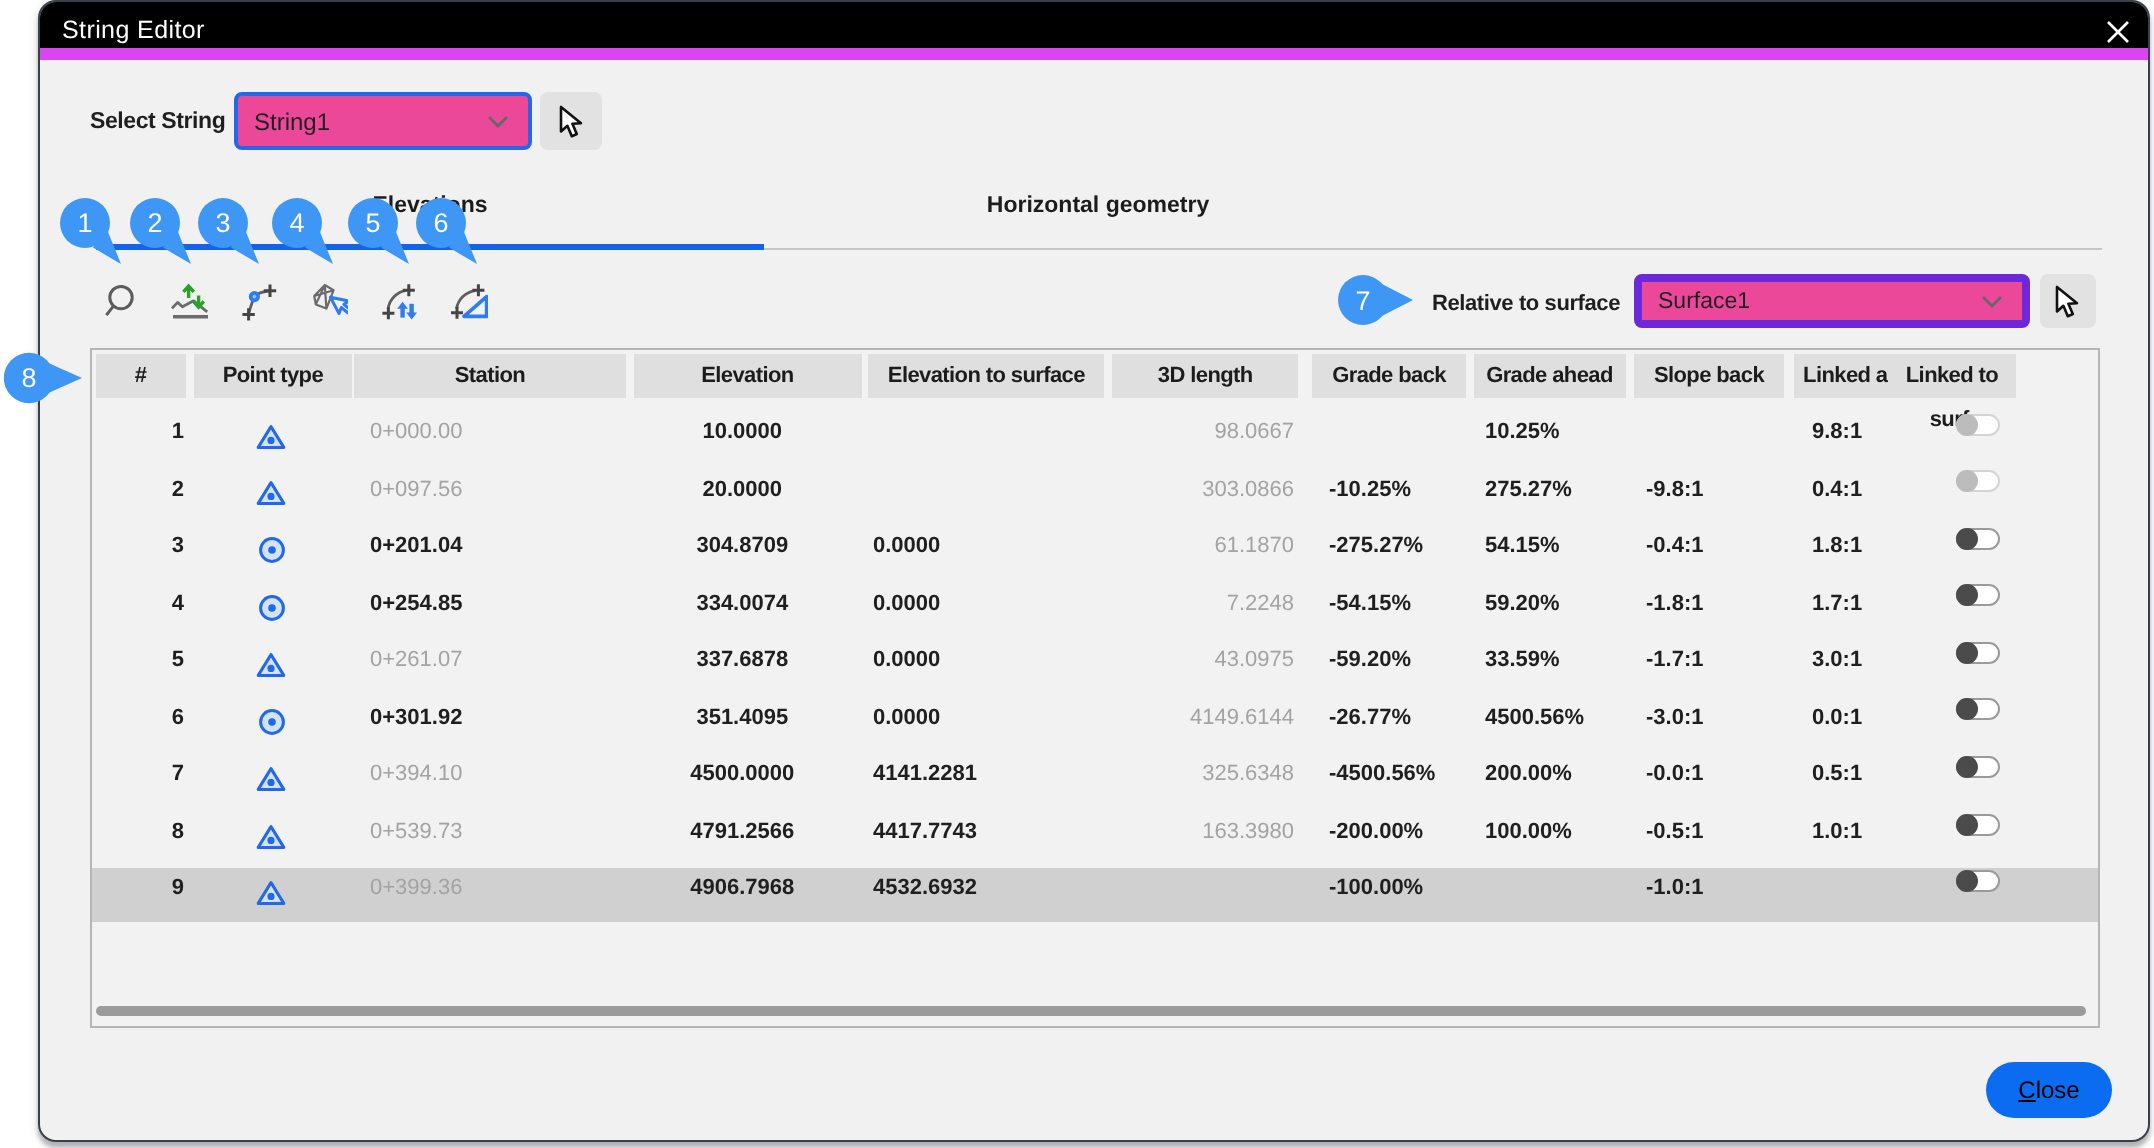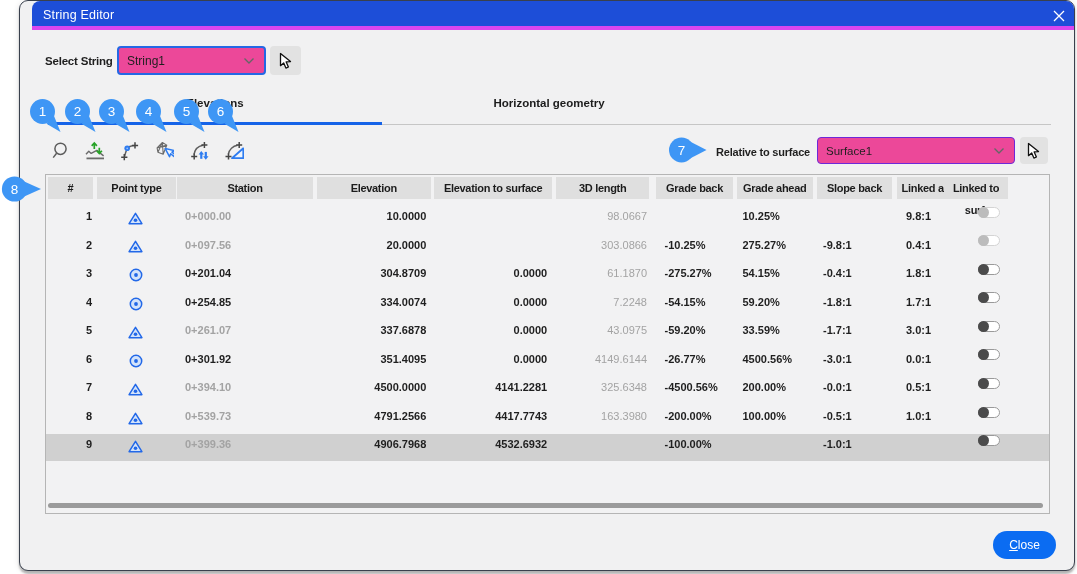--- a/index.html
+++ b/index.html
@@ -1,38 +1,38 @@
 <!DOCTYPE html>
 <html><head><meta charset="utf-8"><style>
 html,body{margin:0;padding:0;width:1077px;height:574px;background:#fff;font-family:"Liberation Sans",sans-serif;overflow:hidden}
 *{box-sizing:border-box}
 #dlg{position:absolute;left:19px;top:0;width:1056px;height:571px;background:#f1f1f2;border:1px solid #39404d;border-radius:9px;box-shadow:0 3px 2px rgba(0,0,0,.25),0 1px 6px rgba(0,0,0,.12)}
-#tbar{position:absolute;left:12px;top:0;right:0;height:29px;background:#1d4ed8;border-radius:8px 8px 0 0;border-bottom:4px solid #d946ef}
+#tbar{position:absolute;left:0;top:0;right:0;height:29px;background:#000000;border-radius:8px 8px 0 0;border-bottom:6px solid #d946ef}
 #tbar .t{position:absolute;left:11px;top:7px;color:#fff;font-size:12.5px;letter-spacing:.2px}
 #xbtn{position:absolute;right:3px;top:3px;width:24px;height:24px}
 .lbl{position:absolute;font-weight:bold;font-size:11.5px;color:#1f1f1f;letter-spacing:-0.2px}
 .combo{position:absolute;background:#ec4899;border-radius:4px;font-weight:normal;font-size:12px;color:#1f1f1f}
 .combo .tx{position:absolute;left:8px;top:50%;transform:translateY(-50%)}
 .combo svg{position:absolute;right:9px;top:50%;transform:translateY(-50%)}
 .curbtn{position:absolute;background:#e2e2e2;border-radius:4px}
 .curbtn svg{position:absolute;left:50%;top:50%;transform:translate(-50%,-50%)}
 .tab{position:absolute;top:96px;height:21px;font-weight:bold;font-size:11.5px;color:#1c1c1c;text-align:center}
 #tabline{position:absolute;left:28px;top:123px;width:1003px;height:1px;background:#c6c6c6}
 #tabact{position:absolute;left:28px;top:121px;width:334px;height:3px;background:#1563e8}
 .ball{position:absolute}
 .ico{position:absolute;top:140px;width:20px;height:20px}
 #tblc{position:absolute;left:25px;top:173.4px;width:1005px;height:340px;border:1px solid #b5b5b5;background:#f2f2f3;overflow:hidden}
 .hc{position:absolute;top:2px;height:22px;background:#dfdfdf;font-weight:bold;font-size:11px;color:#1c1c1c;text-align:center;line-height:22px;letter-spacing:-0.3px}
 .col{position:absolute;top:26.6px;font-size:11px;font-weight:bold;color:#1f1f1f}
 .col div{height:28.57px;line-height:28.57px;white-space:nowrap}
-.gray{color:#a3a3a3;font-weight:bold}
+.gray{color:#a3a3a3;font-weight:normal}
 #selband{position:absolute;left:0;top:258.6px;width:1003px;height:27.4px;background:#d0d0d0;z-index:0}
 .col,.hc{z-index:1}
 #hscroll{position:absolute;left:1.5px;top:328px;width:995px;height:5px;border-radius:2.5px;background:#9b9b9b}
-#closebtn{position:absolute;left:973px;top:530px;width:63px;height:28px;border-radius:14px;background:#0b6cf2;color:#ffffff;font-size:12px;text-align:center;line-height:28px}
+#closebtn{position:absolute;left:973px;top:530px;width:63px;height:28px;border-radius:14px;background:#0b6cf2;color:#000000;font-size:12px;text-align:center;line-height:28px}
 .tgl{width:22px;height:11px;border:1px solid #9a9a9a;border-radius:6px;background:#fff}
 .tgl i{position:absolute;left:-1px;top:-1px;width:11px;height:11px;border-radius:50%;background:#4b4b4b}
 .tgl.off{border-color:#d4d4d4}
 .tgl.off i{background:#bcbcbc}
 .pt{display:block;margin:4px auto 0}
 </style></head><body>
 <div id="dlg">
   <div id="tbar">
       <span class="t">String Editor</span>
     <svg id="xbtn" viewBox="0 0 24 24">
@@ -92,21 +92,21 @@
       <path d="M4.5 12.4 L4.5 18.4 M1.5 15.4 L7.5 15.4" stroke="#454545" stroke-width="1.5"></path>
       <path d="M15.2 1.1 L15.2 7.1 M12.2 4.1 L18.2 4.1" stroke="#454545" stroke-width="1.5"></path>
       <path d="M8 17.2 L19.3 17.2 L19.3 7.3 Z" fill="#eef4fd" stroke="#2e7cf0" stroke-width="1.8" stroke-linejoin="round"></path>
     </svg>
   <svg style="position:absolute;left:648px;top:135px" width="44" height="30" viewBox="0 0 44 30">
       <circle cx="13.5" cy="14" r="12.5" fill="#3e96f5"></circle>
       <path d="M21.5 5.3 L38.5 14 L21.5 22.7 Z" fill="#3e96f5"></path>
       <text x="13.5" y="18.8" text-anchor="middle" font-size="13.5" fill="#fff">7</text>
     </svg>
   <div class="lbl" style="left:696px;top:145px;font-size:11px">Relative to surface</div>
-  <div class="combo" style="left:797px;top:136px;width:198px;height:27px;border:1px solid #6d28d9;font-size:11.5px">
+  <div class="combo" style="left:797px;top:136px;width:198px;height:27px;border:4px solid #6d28d9;font-size:11.5px">
     <span class="tx">Surface1</span>
     <svg width="12" height="8" viewBox="0 0 12 8">
         <path d="M1.5 1.5 L6 6 L10.5 1.5" fill="none" stroke="#666" stroke-width="1.4"></path>
       </svg>
   </div>
   <div class="curbtn" style="left:1000px;top:136px;width:28px;height:27px">
     <svg width="15" height="17" viewBox="0 0 15 17">
         <path d="M2 1 L2 13.2 L5.2 10.4 L7.4 15.6 L9.9 14.5 L7.7 9.4 L12 9.1 Z" fill="#fff" stroke="#111" stroke-width="1.3" stroke-linejoin="round"></path>
       </svg>
   </div>
@@ -193,32 +193,32 @@
       <div class="gray">0+000.00</div>
         <div class="gray">0+097.56</div>
         <div>0+201.04</div>
         <div>0+254.85</div>
         <div class="gray">0+261.07</div>
         <div>0+301.92</div>
         <div class="gray">0+394.10</div>
         <div class="gray">0+539.73</div>
         <div class="gray">0+399.36</div>
     </div>
-    <div class="col" style="left:270px;width:110.3px;text-align:right">
+    <div class="col" style="left:270px;width:110.3px;text-align:center">
       <div>10.0000</div>
         <div>20.0000</div>
         <div>304.8709</div>
         <div>334.0074</div>
         <div>337.6878</div>
         <div>351.4095</div>
         <div>4500.0000</div>
         <div>4791.2566</div>
         <div>4906.7968</div>
     </div>
-    <div class="col" style="left:390.5px;width:110.7px;text-align:right">
+    <div class="col" style="left:390.5px;width:110.7px;">
       <div></div>
         <div></div>
         <div>0.0000</div>
         <div>0.0000</div>
         <div>0.0000</div>
         <div>0.0000</div>
         <div>4141.2281</div>
         <div>4417.7743</div>
         <div>4532.6932</div>
     </div>

